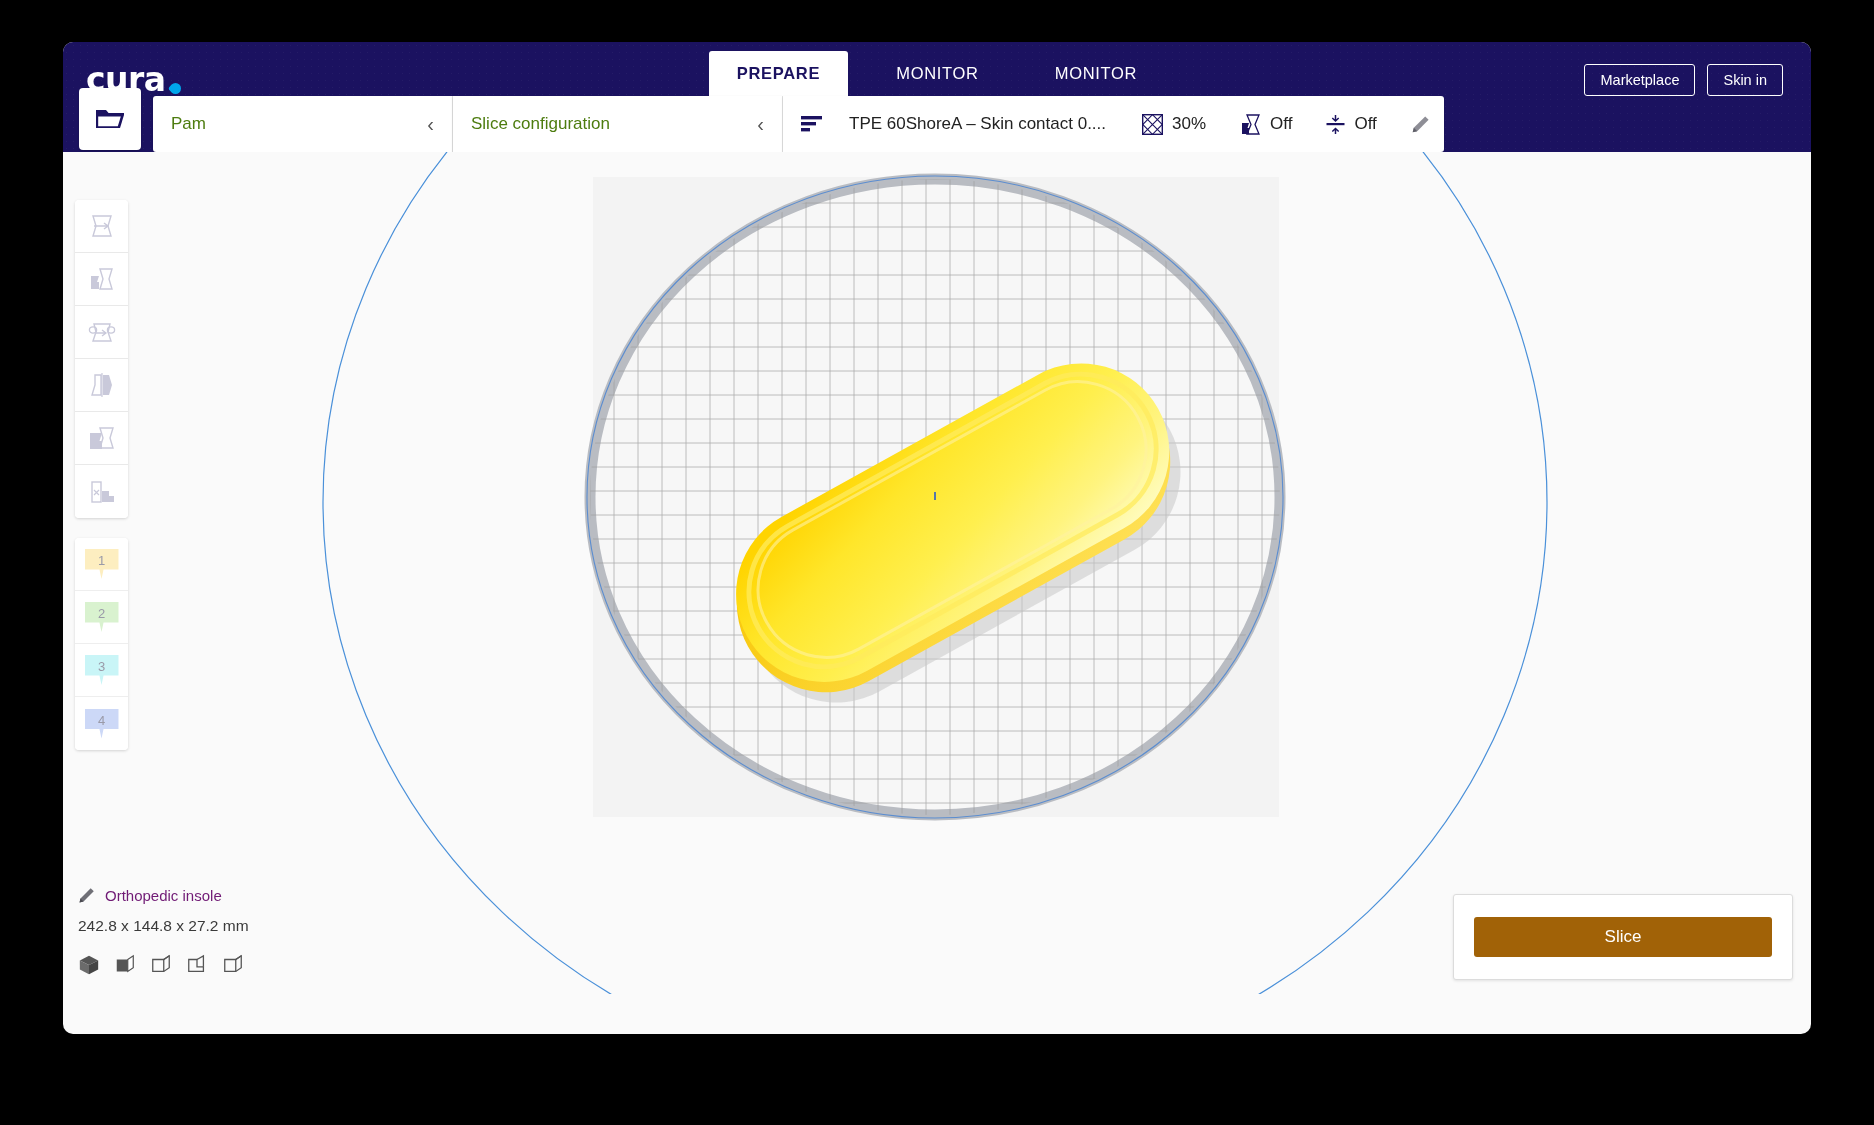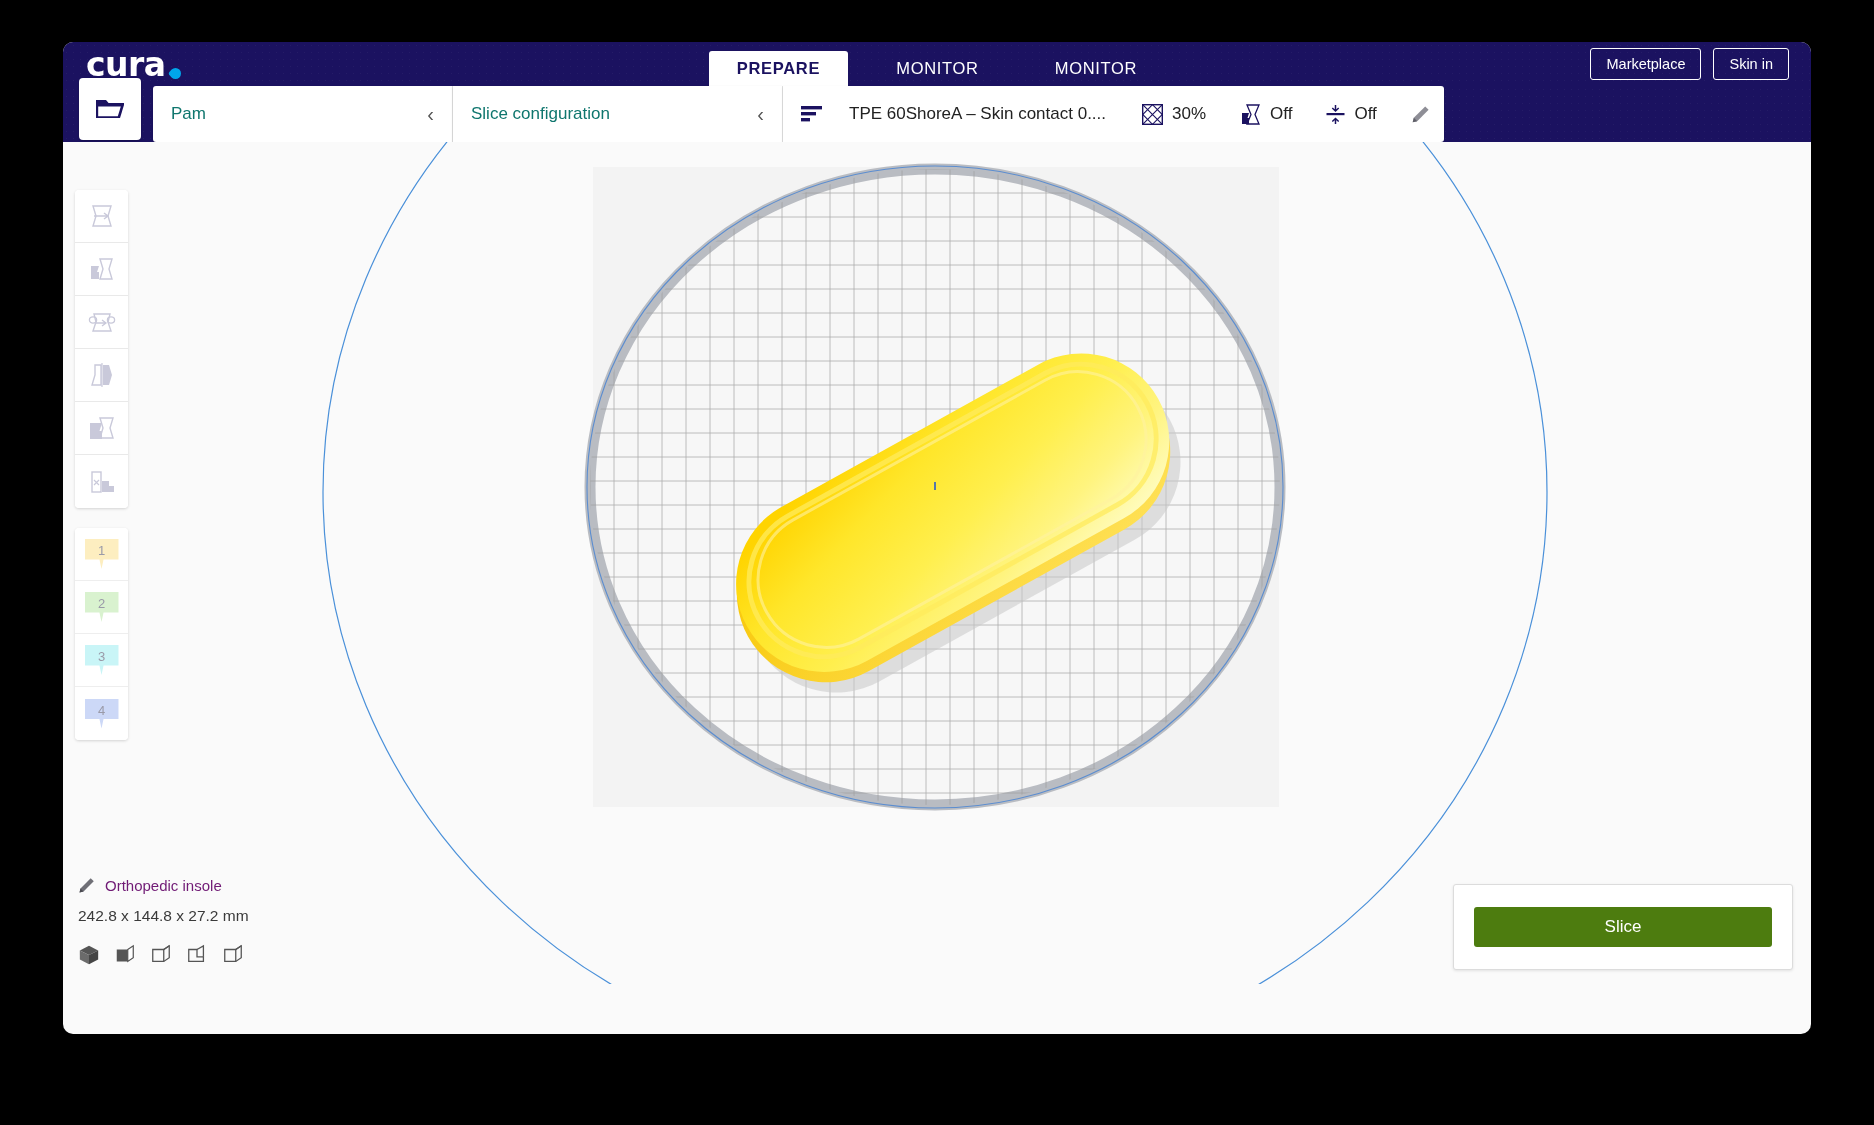--- a/index.html
+++ b/index.html
@@ -40,26 +40,26 @@
   .dot.yellow { background: #ffbd2e; }
   .dot.green  { background: #28c840; }
   .win-title {
     position: absolute; left: 0; right: 0; text-align: center;
     font-size: 14.5px; color: #444; letter-spacing: .1px;
   }
 
   
   .appbar {
     position: relative;
-    height: 44px;
+    height: 54px;
     background: #1b1260;
     background-image:
       radial-gradient(rgba(255,255,255,0.045) 0.7px, transparent 0.7px);
     background-size: 7px 7px;
-    display: flex; align-items: center;
+    display: flex; align-items: flex-end;
   }
   .logo {
     margin-left: 23px;
     display: flex; align-items: flex-end; gap: 4px;
   }
   .logo-text {
     font-family: "DejaVu Sans", sans-serif;
     font-size: 33px; font-weight: 600; color: #fff;
     letter-spacing: -0.5px; line-height: 1;
   }
@@ -83,21 +83,21 @@
     margin: 9px 10px 0 10px;
     border-radius: 3px 3px 0 0;
     cursor: pointer;
   }
   .tab.active {
     background: #ffffff; color: #1b1260; font-weight: 600;
     margin-bottom: 0; height: calc(100% - 9px);
   }
 
   .appbar-right {
-    margin-left: auto; margin-right: 22px;
+    margin-left: auto; margin-right: 28px;
     display: flex; align-items: center; gap: 12px;
   }
   .ghost-btn {
     border: 1px solid #ffffff;
     color: #ffffff;
     background: transparent;
     font-size: 14.5px;
     padding: 7px 15px;
     border-radius: 3px;
     font-family: "Liberation Sans", sans-serif;
@@ -126,21 +126,21 @@
   .cfg-field {
     height: 56px;
     background: #ffffff;
     display: flex; align-items: center;
     padding: 0 18px;
     border-right: 1px solid #e2e2e2;
     box-shadow: 0 1px 2px rgba(0,0,0,.18);
     cursor: pointer;
   }
   .cfg-field .label {
-    font-size: 17px; color: #0f766e; font-weight: 400;
+    font-size: 17px; color: #4d7c0f; font-weight: 400;
   }
   .cfg-field .chev {
     margin-left: auto; color: #555; font-size: 20px; font-weight: 300;
     padding-left: 14px;
   }
   #printer-field { width: 300px; margin-left: 12px; border-radius: 3px 0 0 3px;}
   #config-field  { width: 330px; }
   #settings-field{ flex: 0 0 auto; border-right: none; border-radius: 0 3px 3px 0;
                    gap: 16px; padding-right: 14px; }
   .setting-item { display: flex; align-items: flex-start; gap: 9px; margin-right: 18px; }
@@ -215,21 +215,21 @@
     position: absolute; right: 18px; bottom: 14px;
     width: 340px; height: 86px;
     background: #ffffff;
     border: 1px solid #dcdcdc;
     border-radius: 3px;
     box-shadow: 0 1px 3px rgba(0,0,0,.10);
     display: flex; align-items: center; justify-content: center;
   }
   .slice-btn {
     width: 298px; height: 40px;
-    background: #4d7c0f;
+    background: #a16207;
     color: #fff;
     border: none; border-radius: 3px;
     font-size: 17px;
     font-family: "Liberation Sans", sans-serif;
     cursor: pointer;
   }
 </style>
 </head>
 <body>
 

